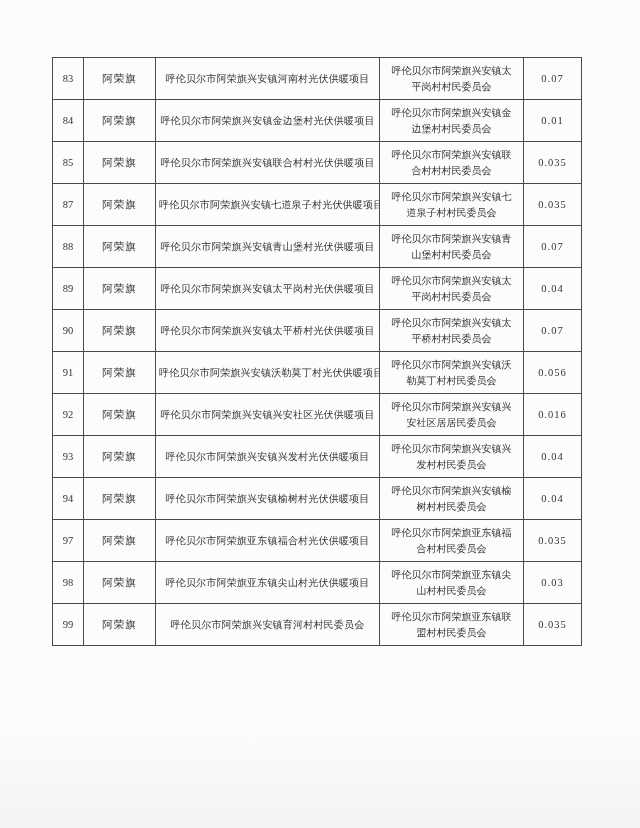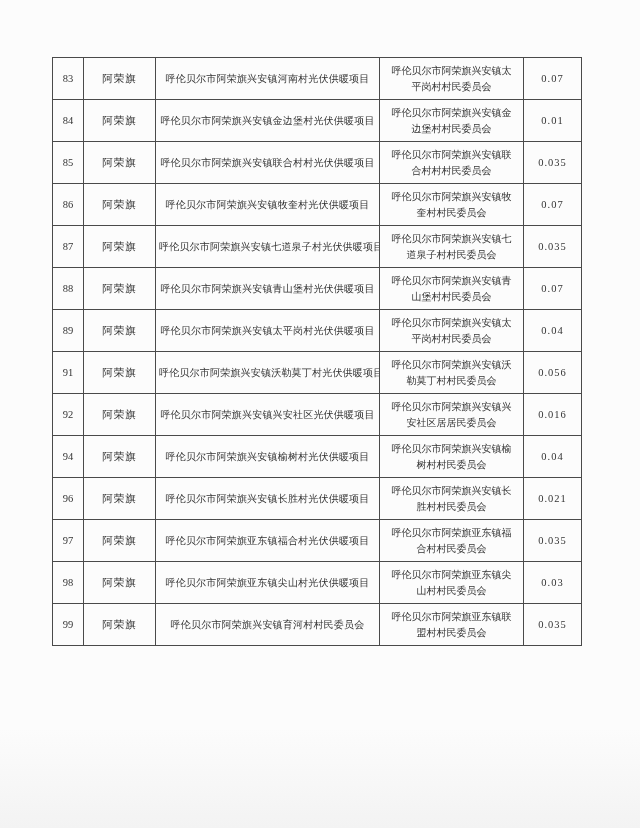--- a/index.html
+++ b/index.html
@@ -90,27 +90,20 @@
   </tr>
 
   <tr>
     <td class="c-num">85</td>
     <td class="c-banner">阿荣旗</td>
     <td class="c-project">呼伦贝尔市阿荣旗兴安镇联合村村光伏供暖项目</td>
     <td class="c-org">呼伦贝尔市阿荣旗兴安镇联合村村村民委员会</td>
     <td class="c-value">0.035</td>
   </tr>
 
-  <tr>
-    <td class="c-num">86</td>
-    <td class="c-banner">阿荣旗</td>
-    <td class="c-project">呼伦贝尔市阿荣旗兴安镇牧奎村光伏供暖项目</td>
-    <td class="c-org">呼伦贝尔市阿荣旗兴安镇牧奎村村民委员会</td>
-    <td class="c-value">0.07</td>
-  </tr>
 
   <tr>
     <td class="c-num">87</td>
     <td class="c-banner">阿荣旗</td>
     <td class="c-project">呼伦贝尔市阿荣旗兴安镇七道泉子村光伏供暖项目</td>
     <td class="c-org">呼伦贝尔市阿荣旗兴安镇七道泉子村村民委员会</td>
     <td class="c-value">0.035</td>
   </tr>
 
   <tr>
@@ -122,54 +115,61 @@
   </tr>
 
   <tr>
     <td class="c-num">89</td>
     <td class="c-banner">阿荣旗</td>
     <td class="c-project">呼伦贝尔市阿荣旗兴安镇太平岗村光伏供暖项目</td>
     <td class="c-org">呼伦贝尔市阿荣旗兴安镇太平岗村村民委员会</td>
     <td class="c-value">0.04</td>
   </tr>
 
+  <tr>
+    <td class="c-num">90</td>
+    <td class="c-banner">阿荣旗</td>
+    <td class="c-project">呼伦贝尔市阿荣旗兴安镇太平桥村光伏供暖项目</td>
+    <td class="c-org">呼伦贝尔市阿荣旗兴安镇太平桥村村民委员会</td>
+    <td class="c-value">0.07</td>
+  </tr>
 
   <tr>
     <td class="c-num">91</td>
     <td class="c-banner">阿荣旗</td>
     <td class="c-project">呼伦贝尔市阿荣旗兴安镇沃勒莫丁村光伏供暖项目</td>
     <td class="c-org">呼伦贝尔市阿荣旗兴安镇沃勒莫丁村村民委员会</td>
     <td class="c-value">0.056</td>
   </tr>
 
   <tr>
     <td class="c-num">92</td>
     <td class="c-banner">阿荣旗</td>
     <td class="c-project">呼伦贝尔市阿荣旗兴安镇兴安社区光伏供暖项目</td>
     <td class="c-org">呼伦贝尔市阿荣旗兴安镇兴安社区居居民委员会</td>
     <td class="c-value">0.016</td>
   </tr>
 
+  <tr>
+    <td class="c-num">93</td>
+    <td class="c-banner">阿荣旗</td>
+    <td class="c-project">呼伦贝尔市阿荣旗兴安镇兴发村光伏供暖项目</td>
+    <td class="c-org">呼伦贝尔市阿荣旗兴安镇兴发村村民委员会</td>
+    <td class="c-value">0.04</td>
+  </tr>
 
   <tr>
     <td class="c-num">94</td>
     <td class="c-banner">阿荣旗</td>
     <td class="c-project">呼伦贝尔市阿荣旗兴安镇榆树村光伏供暖项目</td>
     <td class="c-org">呼伦贝尔市阿荣旗兴安镇榆树村村民委员会</td>
     <td class="c-value">0.04</td>
   </tr>
 
 
-  <tr>
-    <td class="c-num">96</td>
-    <td class="c-banner">阿荣旗</td>
-    <td class="c-project">呼伦贝尔市阿荣旗兴安镇长胜村光伏供暖项目</td>
-    <td class="c-org">呼伦贝尔市阿荣旗兴安镇长胜村村民委员会</td>
-    <td class="c-value">0.021</td>
-  </tr>
 
   <tr>
     <td class="c-num">97</td>
     <td class="c-banner">阿荣旗</td>
     <td class="c-project">呼伦贝尔市阿荣旗亚东镇福合村光伏供暖项目</td>
     <td class="c-org">呼伦贝尔市阿荣旗亚东镇福合村村民委员会</td>
     <td class="c-value">0.035</td>
   </tr>
 
   <tr>

